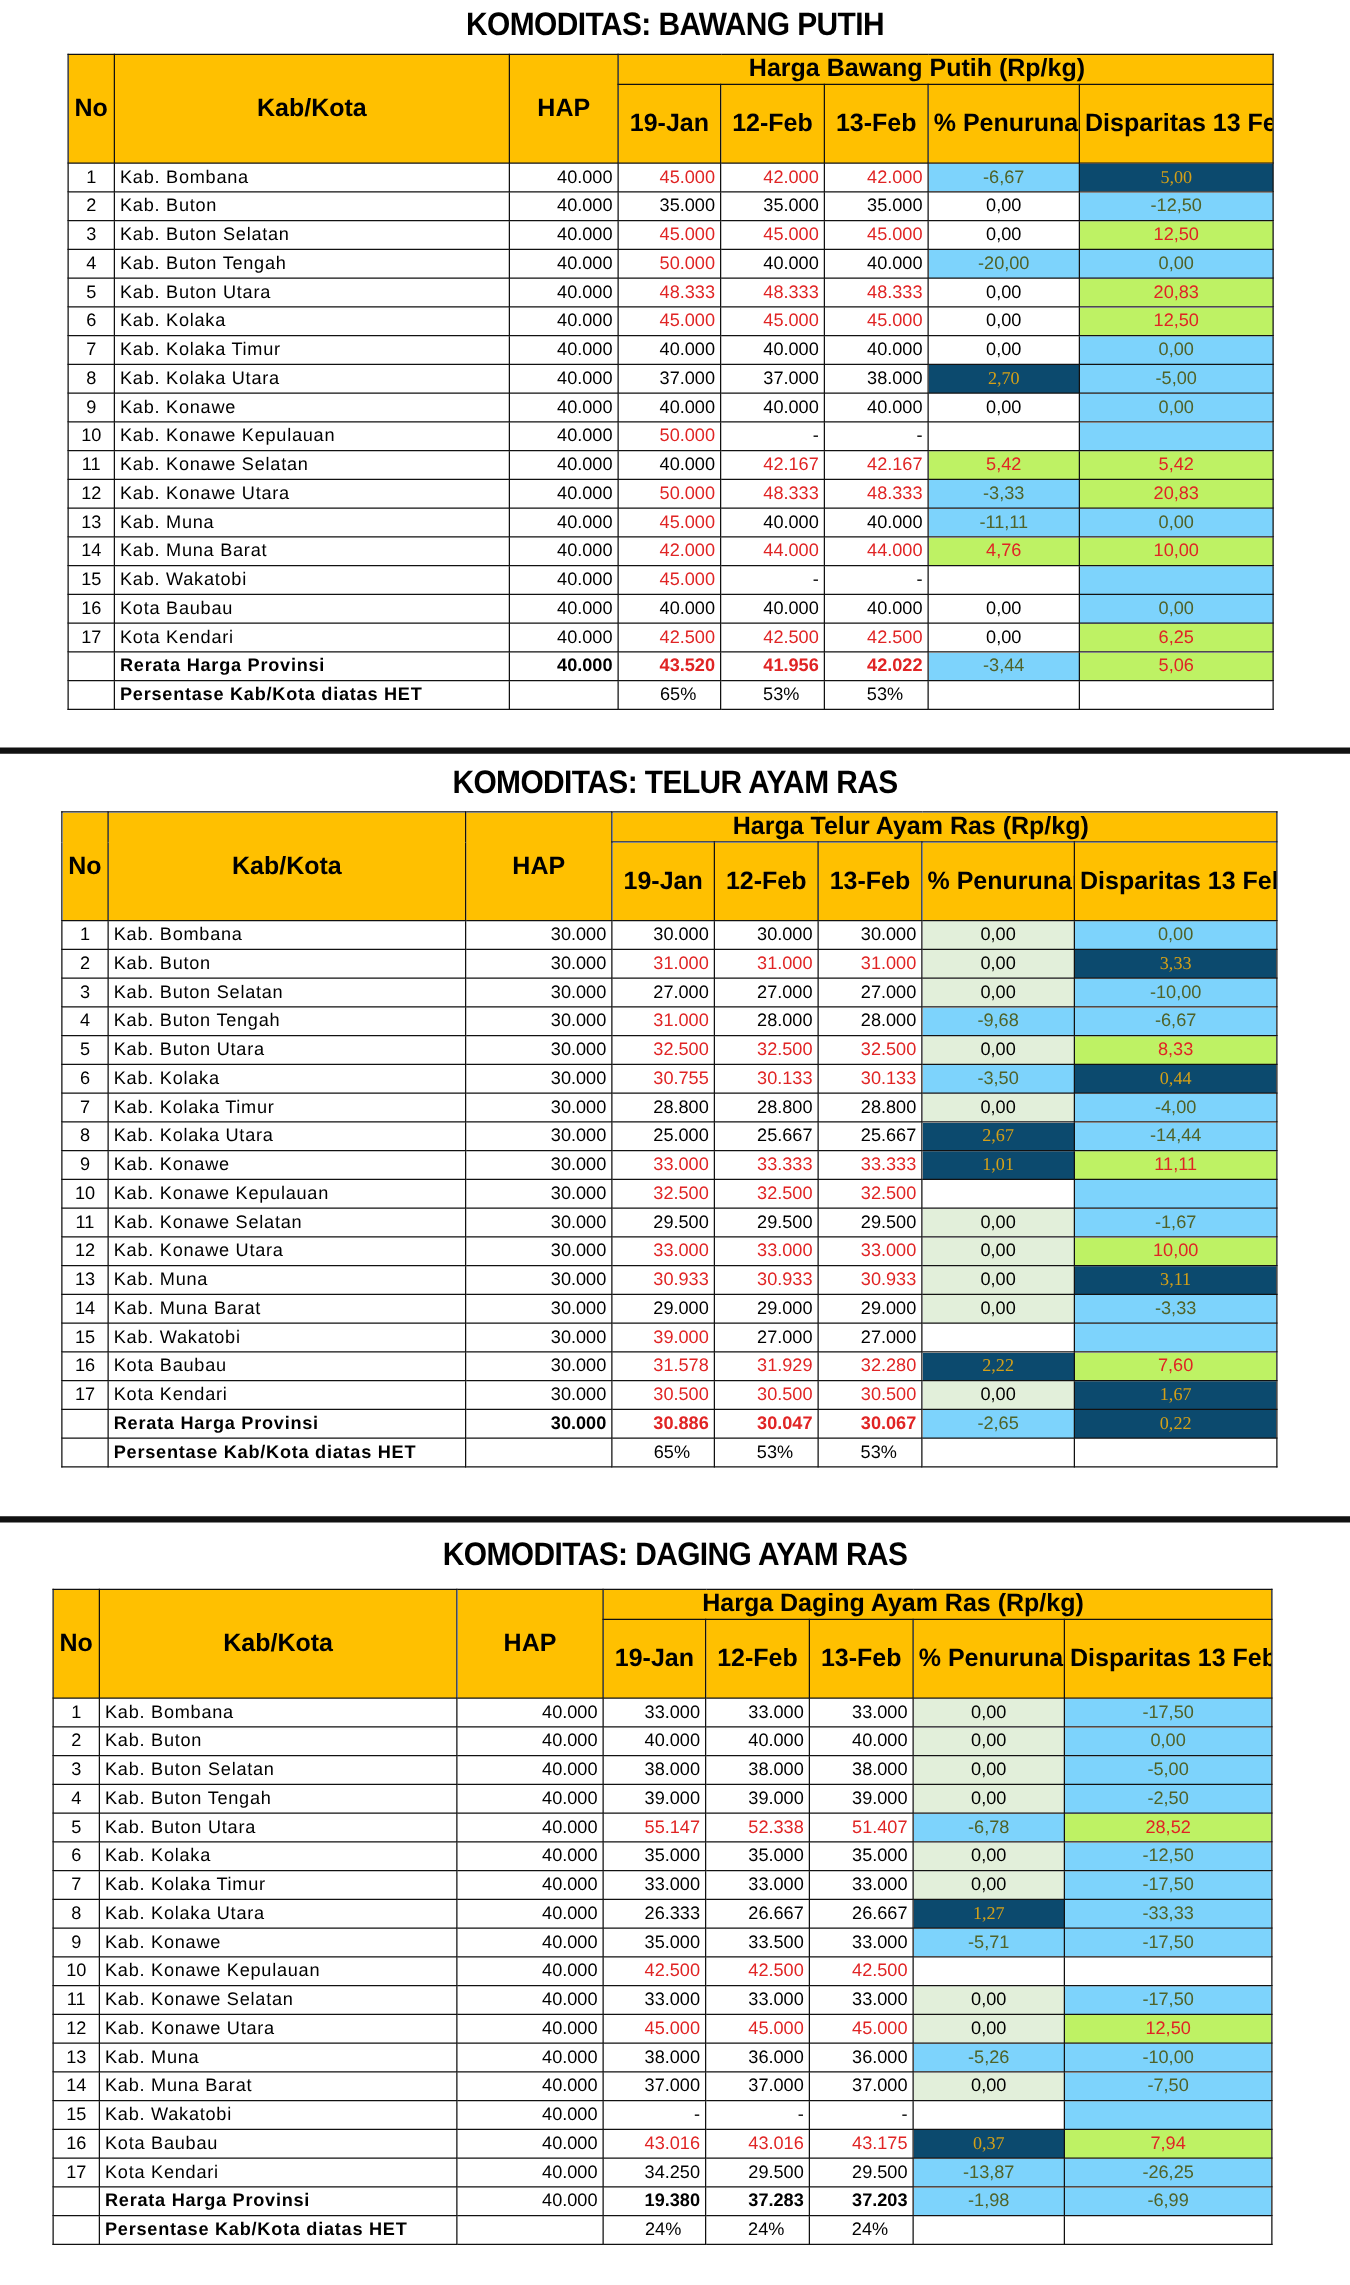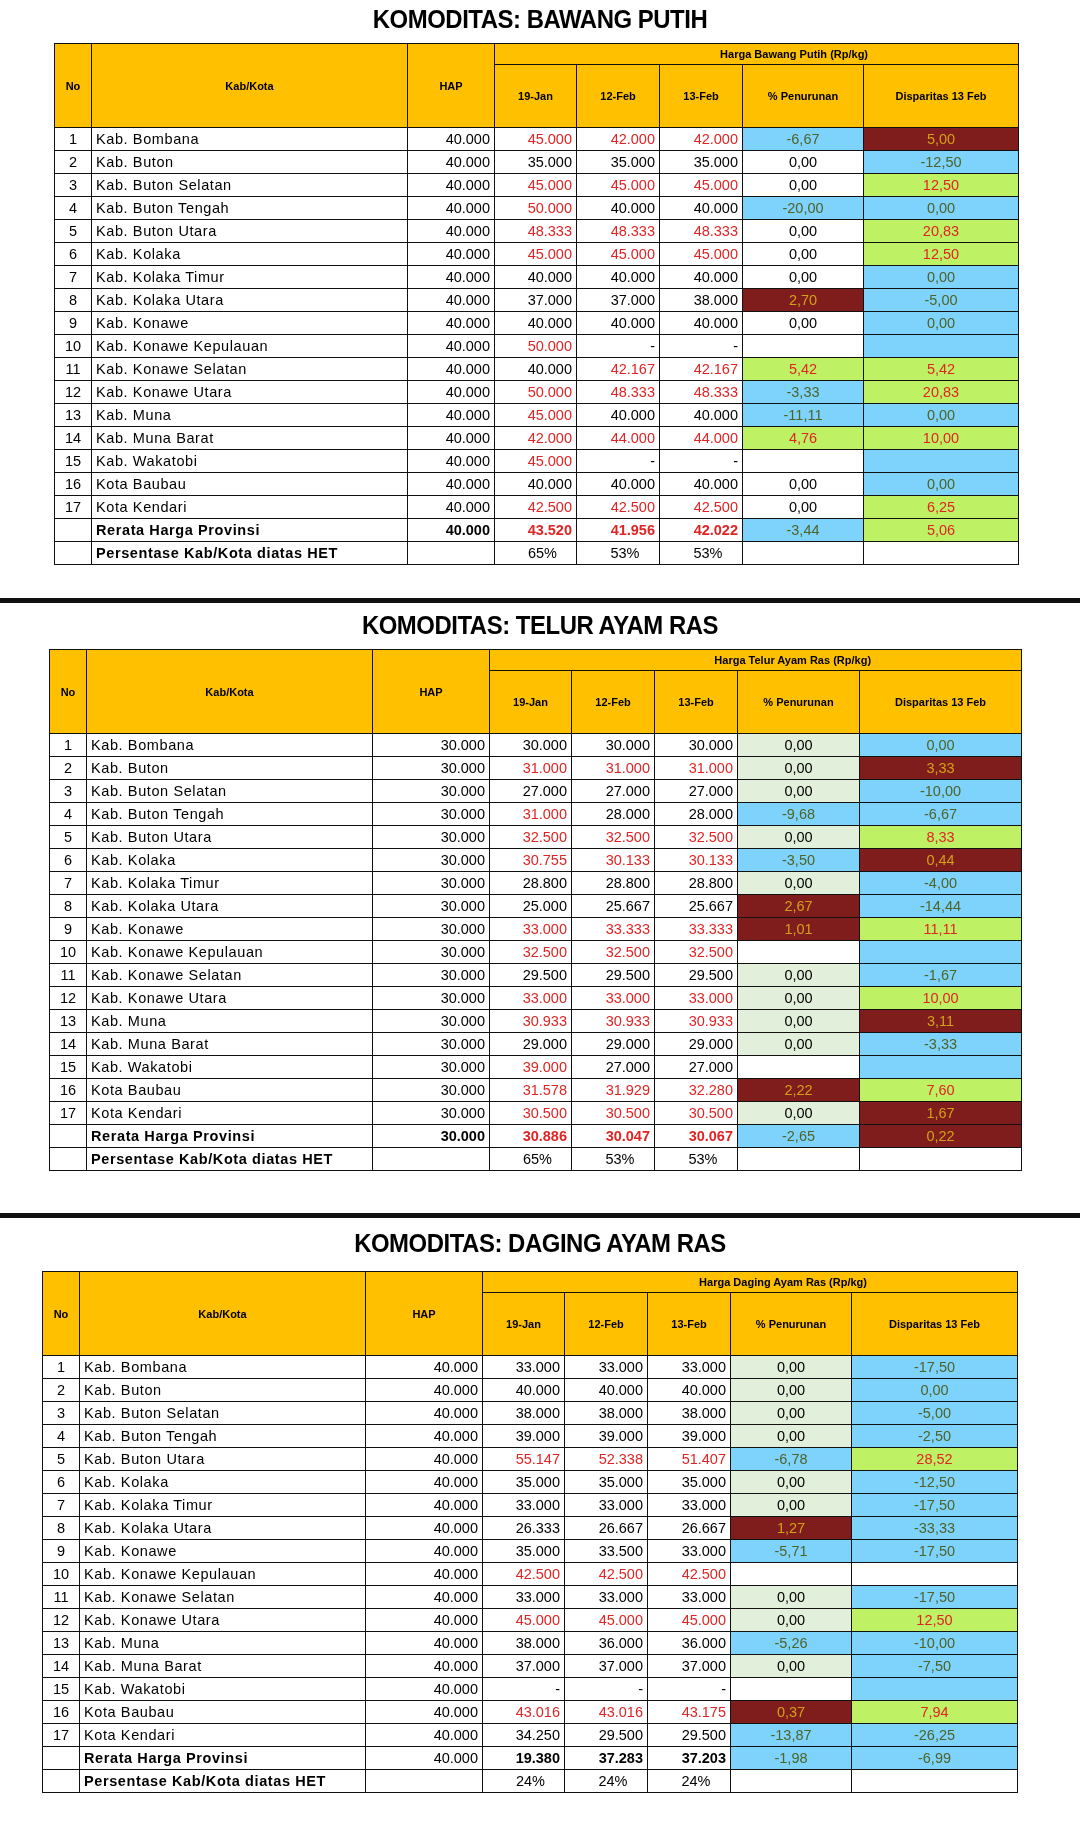--- a/index.html
+++ b/index.html
@@ -1,33 +1,33 @@
 <!DOCTYPE html>
 <html><head>
 <meta charset="utf-8">
 <style>
   html,body{margin:0;padding:0;background:#fff;}
   body{width:1080px;height:1828px;position:relative;font-family:"Liberation Sans",sans-serif;overflow:hidden;}
   .title{position:absolute;left:0;width:1080px;text-align:center;font-family:"Liberation Sans",sans-serif;font-weight:bold;font-size:26px;letter-spacing:-0.5px;color:#000;transform:scaleX(0.92);}
   .sep{position:absolute;left:0;width:1080px;height:5px;background:#111;}
   table{position:absolute;border-collapse:collapse;table-layout:fixed;font-size:14.5px;color:#000;}
   td,th{border:1.5px solid #111;padding:0 4px;height:22px;white-space:nowrap;overflow:hidden;}
-  th{background:#FFC000;font-weight:bold;font-size:11px;}
+  th{background:#FFC000;font-weight:bold;font-size:20px;}
   th.group{height:20px;text-align:right;padding-right:150px;}
   th.hdr{height:62px;}
   td.no{text-align:center;}
   td.name{text-align:left;letter-spacing:0.6px;}
   td.num{text-align:right;}
   td.ctr{text-align:center;}
   .red{color:#E02424;}
   .bold{font-weight:bold;}
   .g{background:#7dd3fc;color:#4F6228;}
   .gk{background:#E2EFDA;color:#000;}
   .p{background:#bef264;color:#E02424;}
-  .y{background:#7f1d1d;color:#D4A017;}
+  .y{background:#0c4a6e;color:#D4A017;font-family:Liberation Serif, serif;}
   .w{background:#fff;}
   .pct{text-align:center;font-weight:normal;padding-left:18px;}
 </style>
 </head>
 <body>
 
 <div class="title" style="top:4px;">KOMODITAS: BAWANG PUTIH</div>
 <table style="top:43px;left:54px;width:964px;">
     <colgroup>
       <col style="width:37px">

